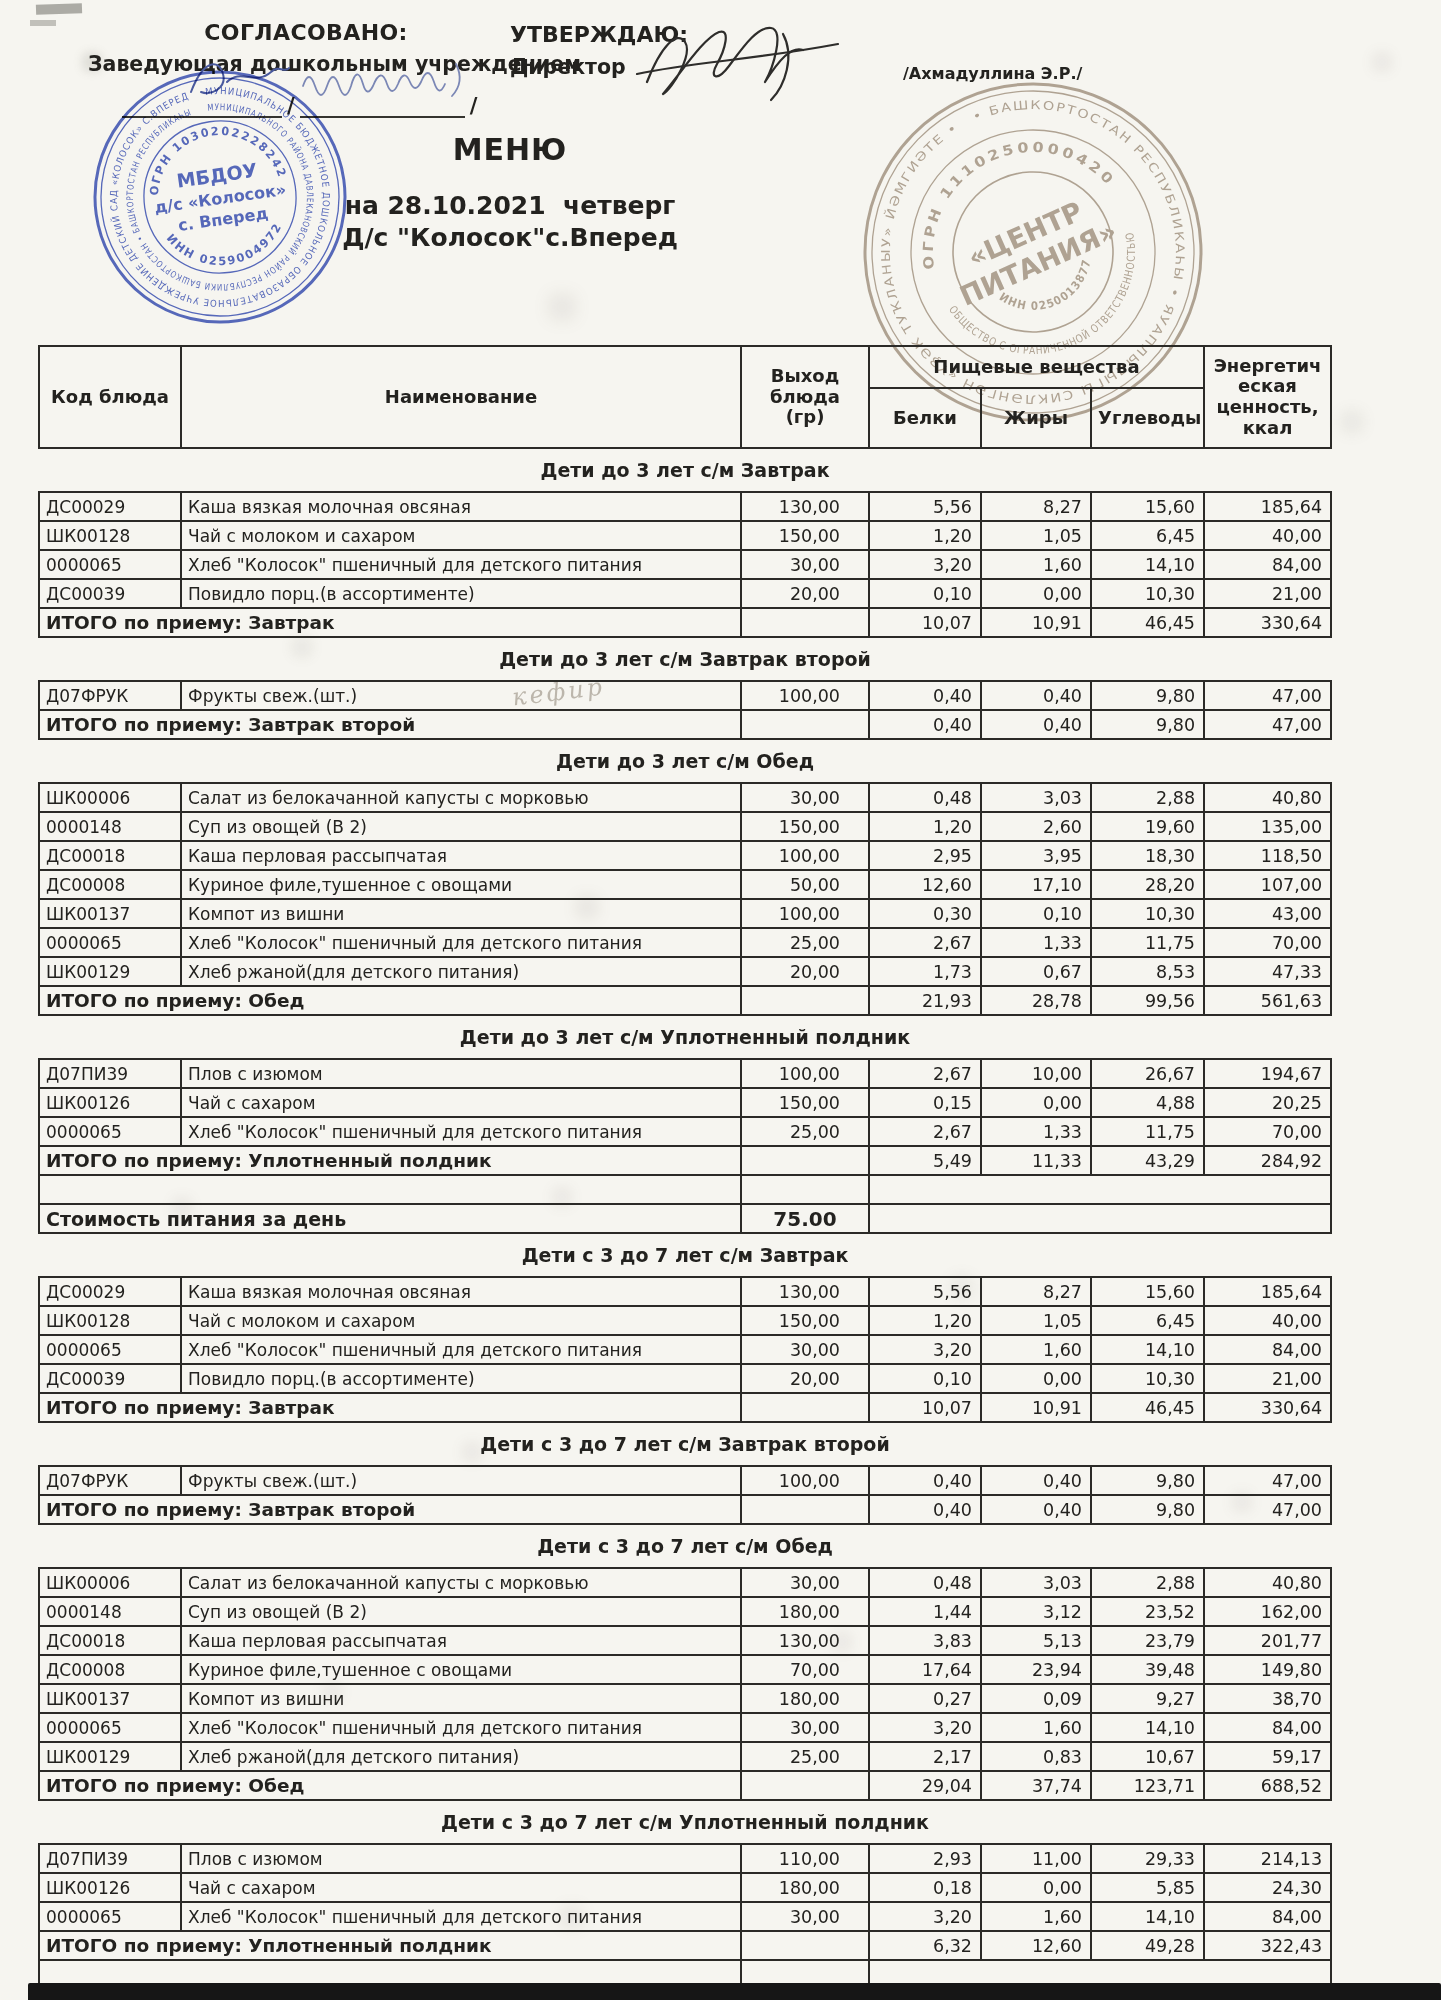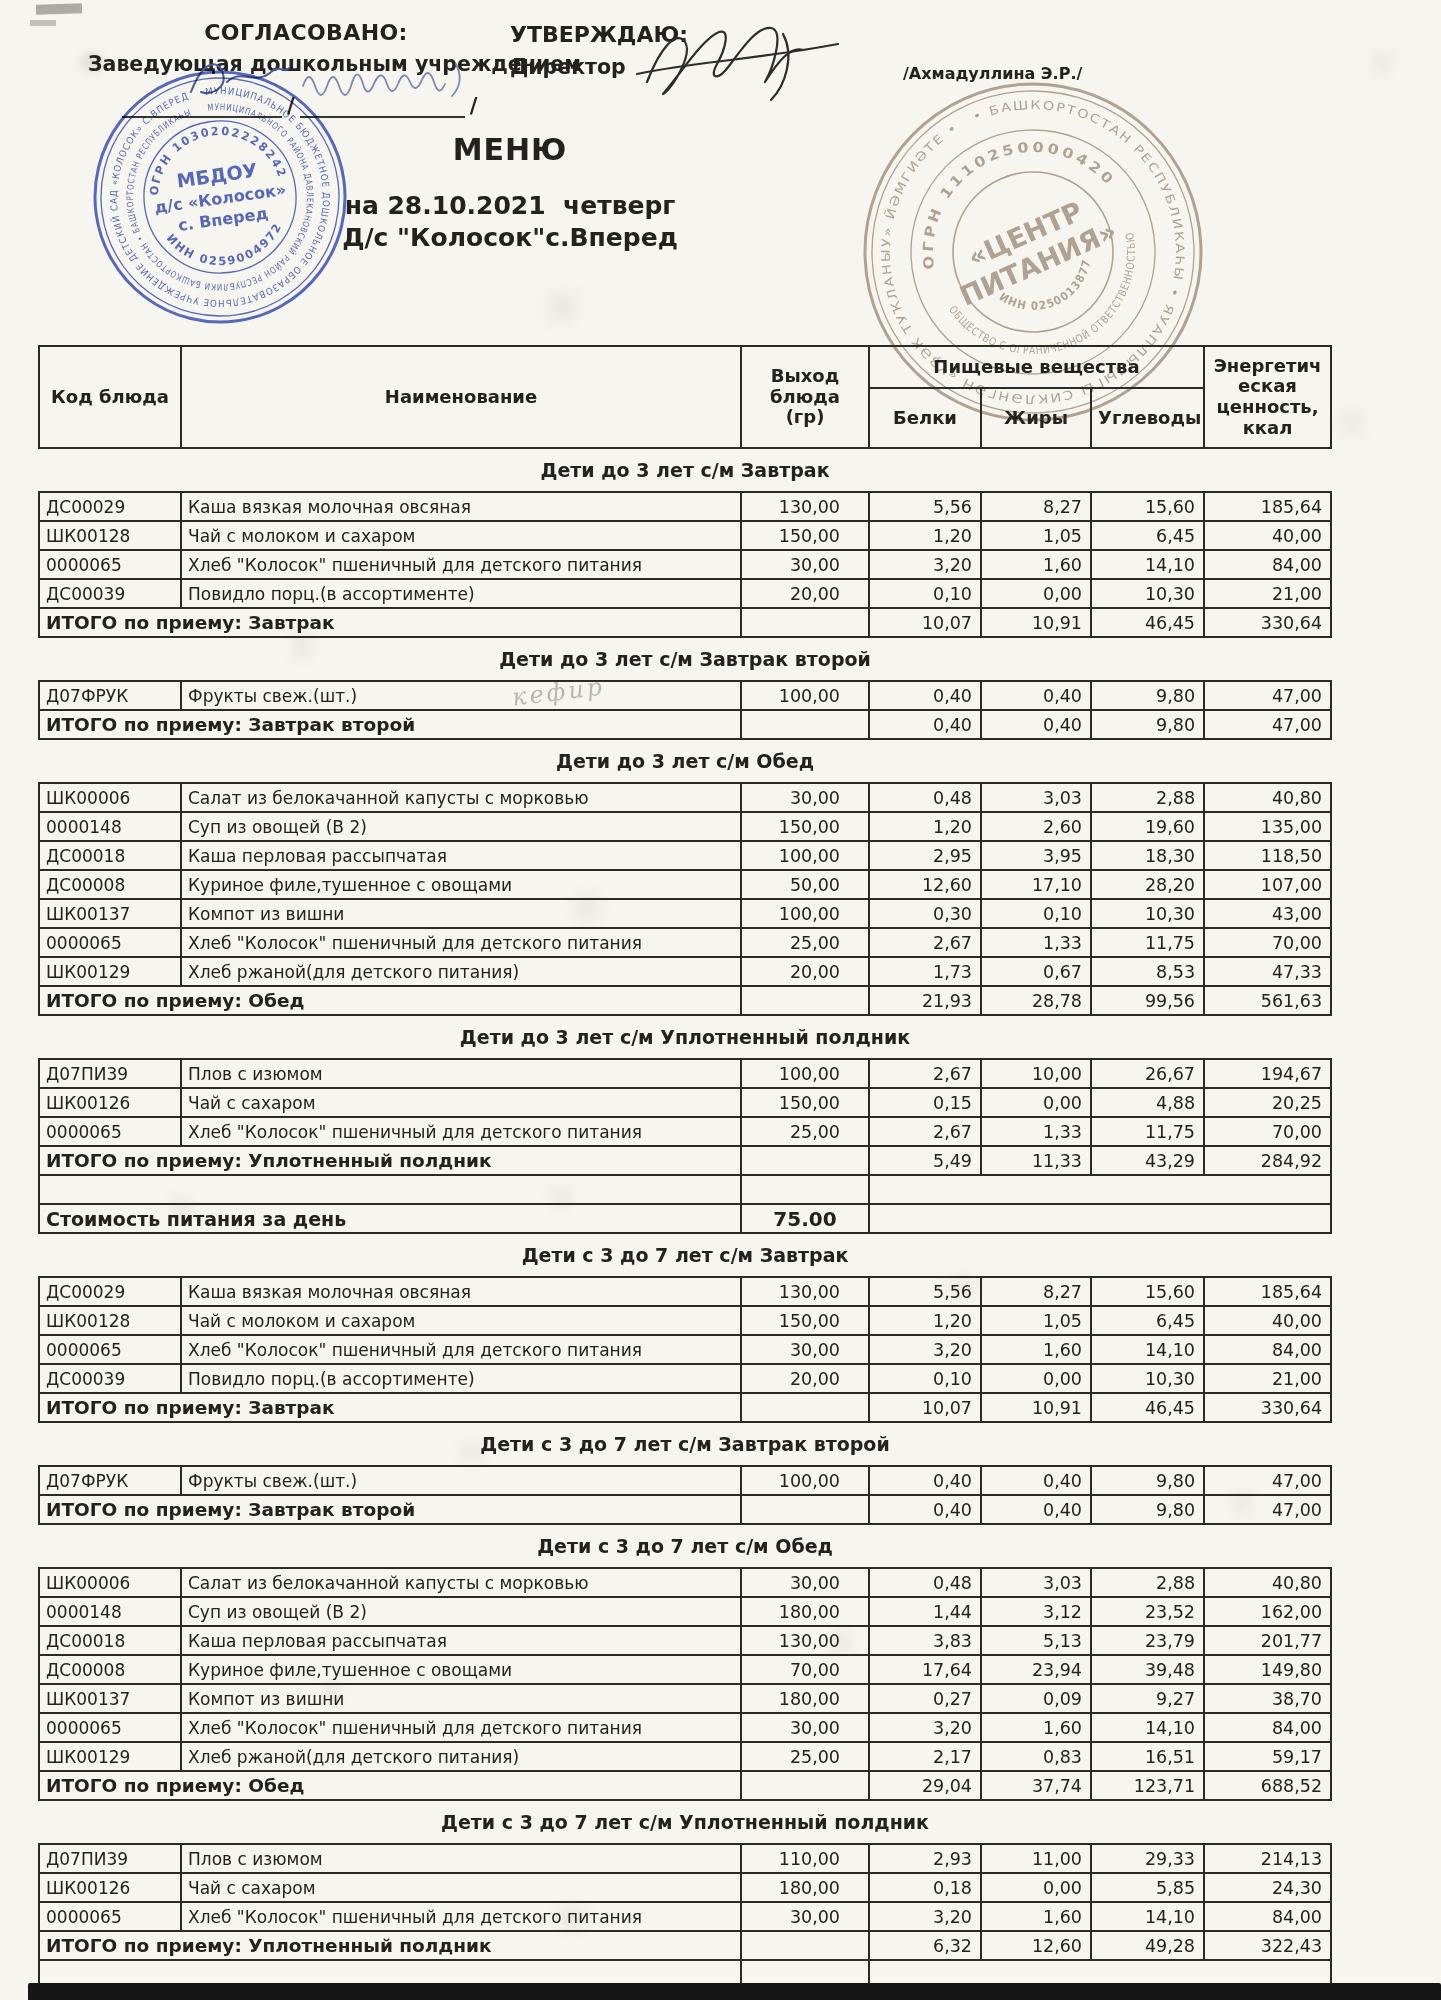--- a/index.html
+++ b/index.html
@@ -501,21 +501,21 @@
         <td class="num">1,60</td>
         <td class="num">14,10</td>
         <td class="num">84,00</td>
       </tr>
       <tr>
         <td class="cd">ШК00129</td>
         <td class="nm">Хлеб ржаной(для детского питания)</td>
         <td class="out">25,00</td>
         <td class="num">2,17</td>
         <td class="num">0,83</td>
-        <td class="num">16,51</td>
+        <td class="num">10,67</td>
         <td class="num">59,17</td>
       </tr>
       <tr class="total">
         <td class="total-label" colspan="2">ИТОГО по приему: Обед</td>
         <td class="out"></td>
         <td class="num">29,04</td>
         <td class="num">37,74</td>
         <td class="num">123,71</td>
         <td class="num">688,52</td>
       </tr>

